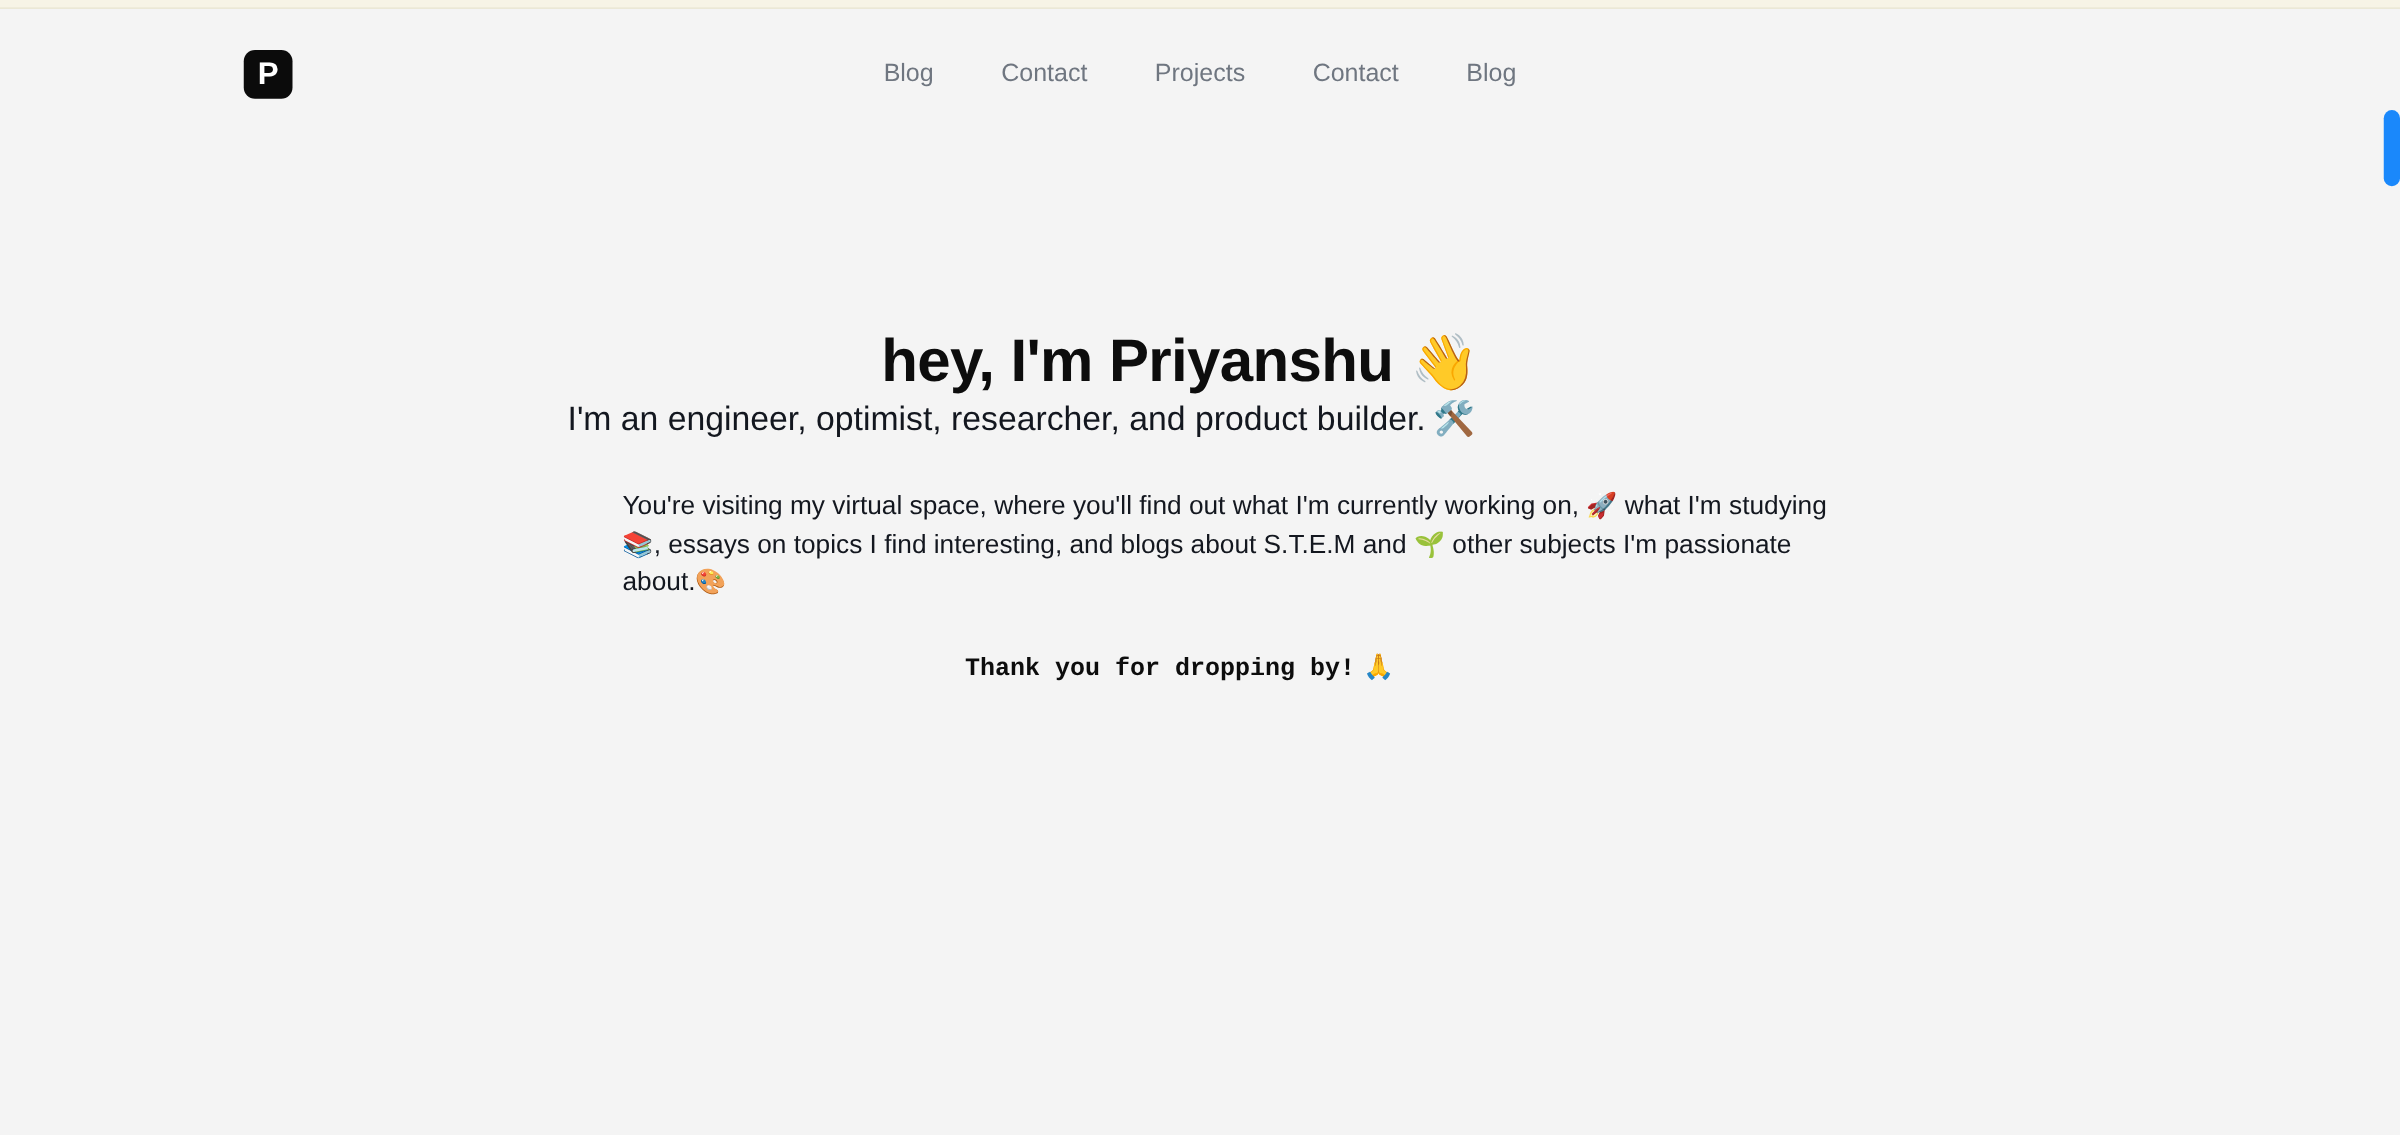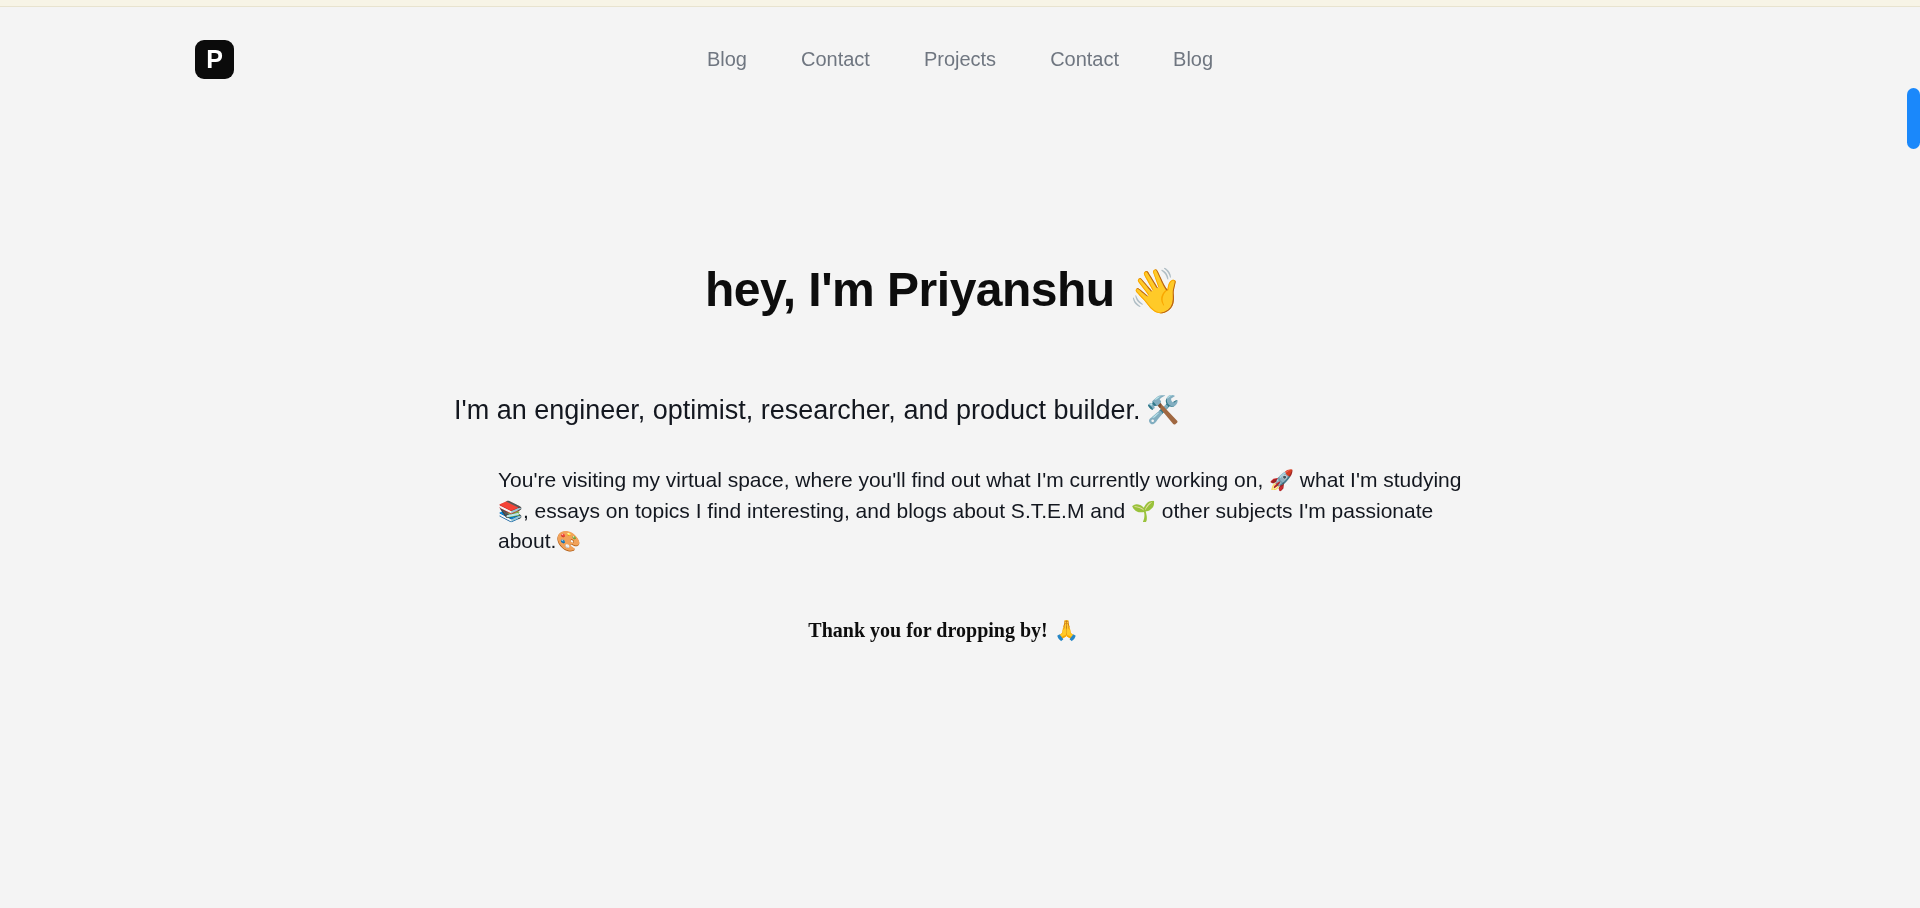--- a/index.html
+++ b/index.html
@@ -88,46 +88,45 @@
   }
   .hero-heading .emoji { margin-left: 14px; font-size: 44px; }
 
   .content-column {
     width: 980px;
     margin: 0 auto;
     padding-left: 0;
   }
 
   .tagline {
-    margin-top: 75px;
     font-size: 27px;
     line-height: 1.35;
     color: #13171f;
     font-family: "Liberation Sans", sans-serif;
   }
   .tagline .emoji { margin-left: 6px; }
 
   .intro-paragraph {
     margin-top: 37px;
     font-size: 21px;
     line-height: 1.45;
     color: #13171f;
     width: 975px;
     font-family: "Liberation Sans", sans-serif;
     margin-left: 44px;
   }
   .intro-paragraph .emoji { font-size: 20px; }
 
   .thanks-line {
-    margin-top: 61px;
+    margin-top: 39px;
     text-align: center;
     font-size: 20px;
     font-weight: bold;
     color: #0d0d0d;
-    font-family: Liberation Serif, serif;
+    font-family: Liberation Mono, monospace;
   }
   .thanks-line .emoji { margin-left: 7px; font-weight: normal; }
 
   
   .scrollbar-track {
     position: absolute;
     top: 7px;
     right: 0;
     width: 14px;
     height: 901px;

